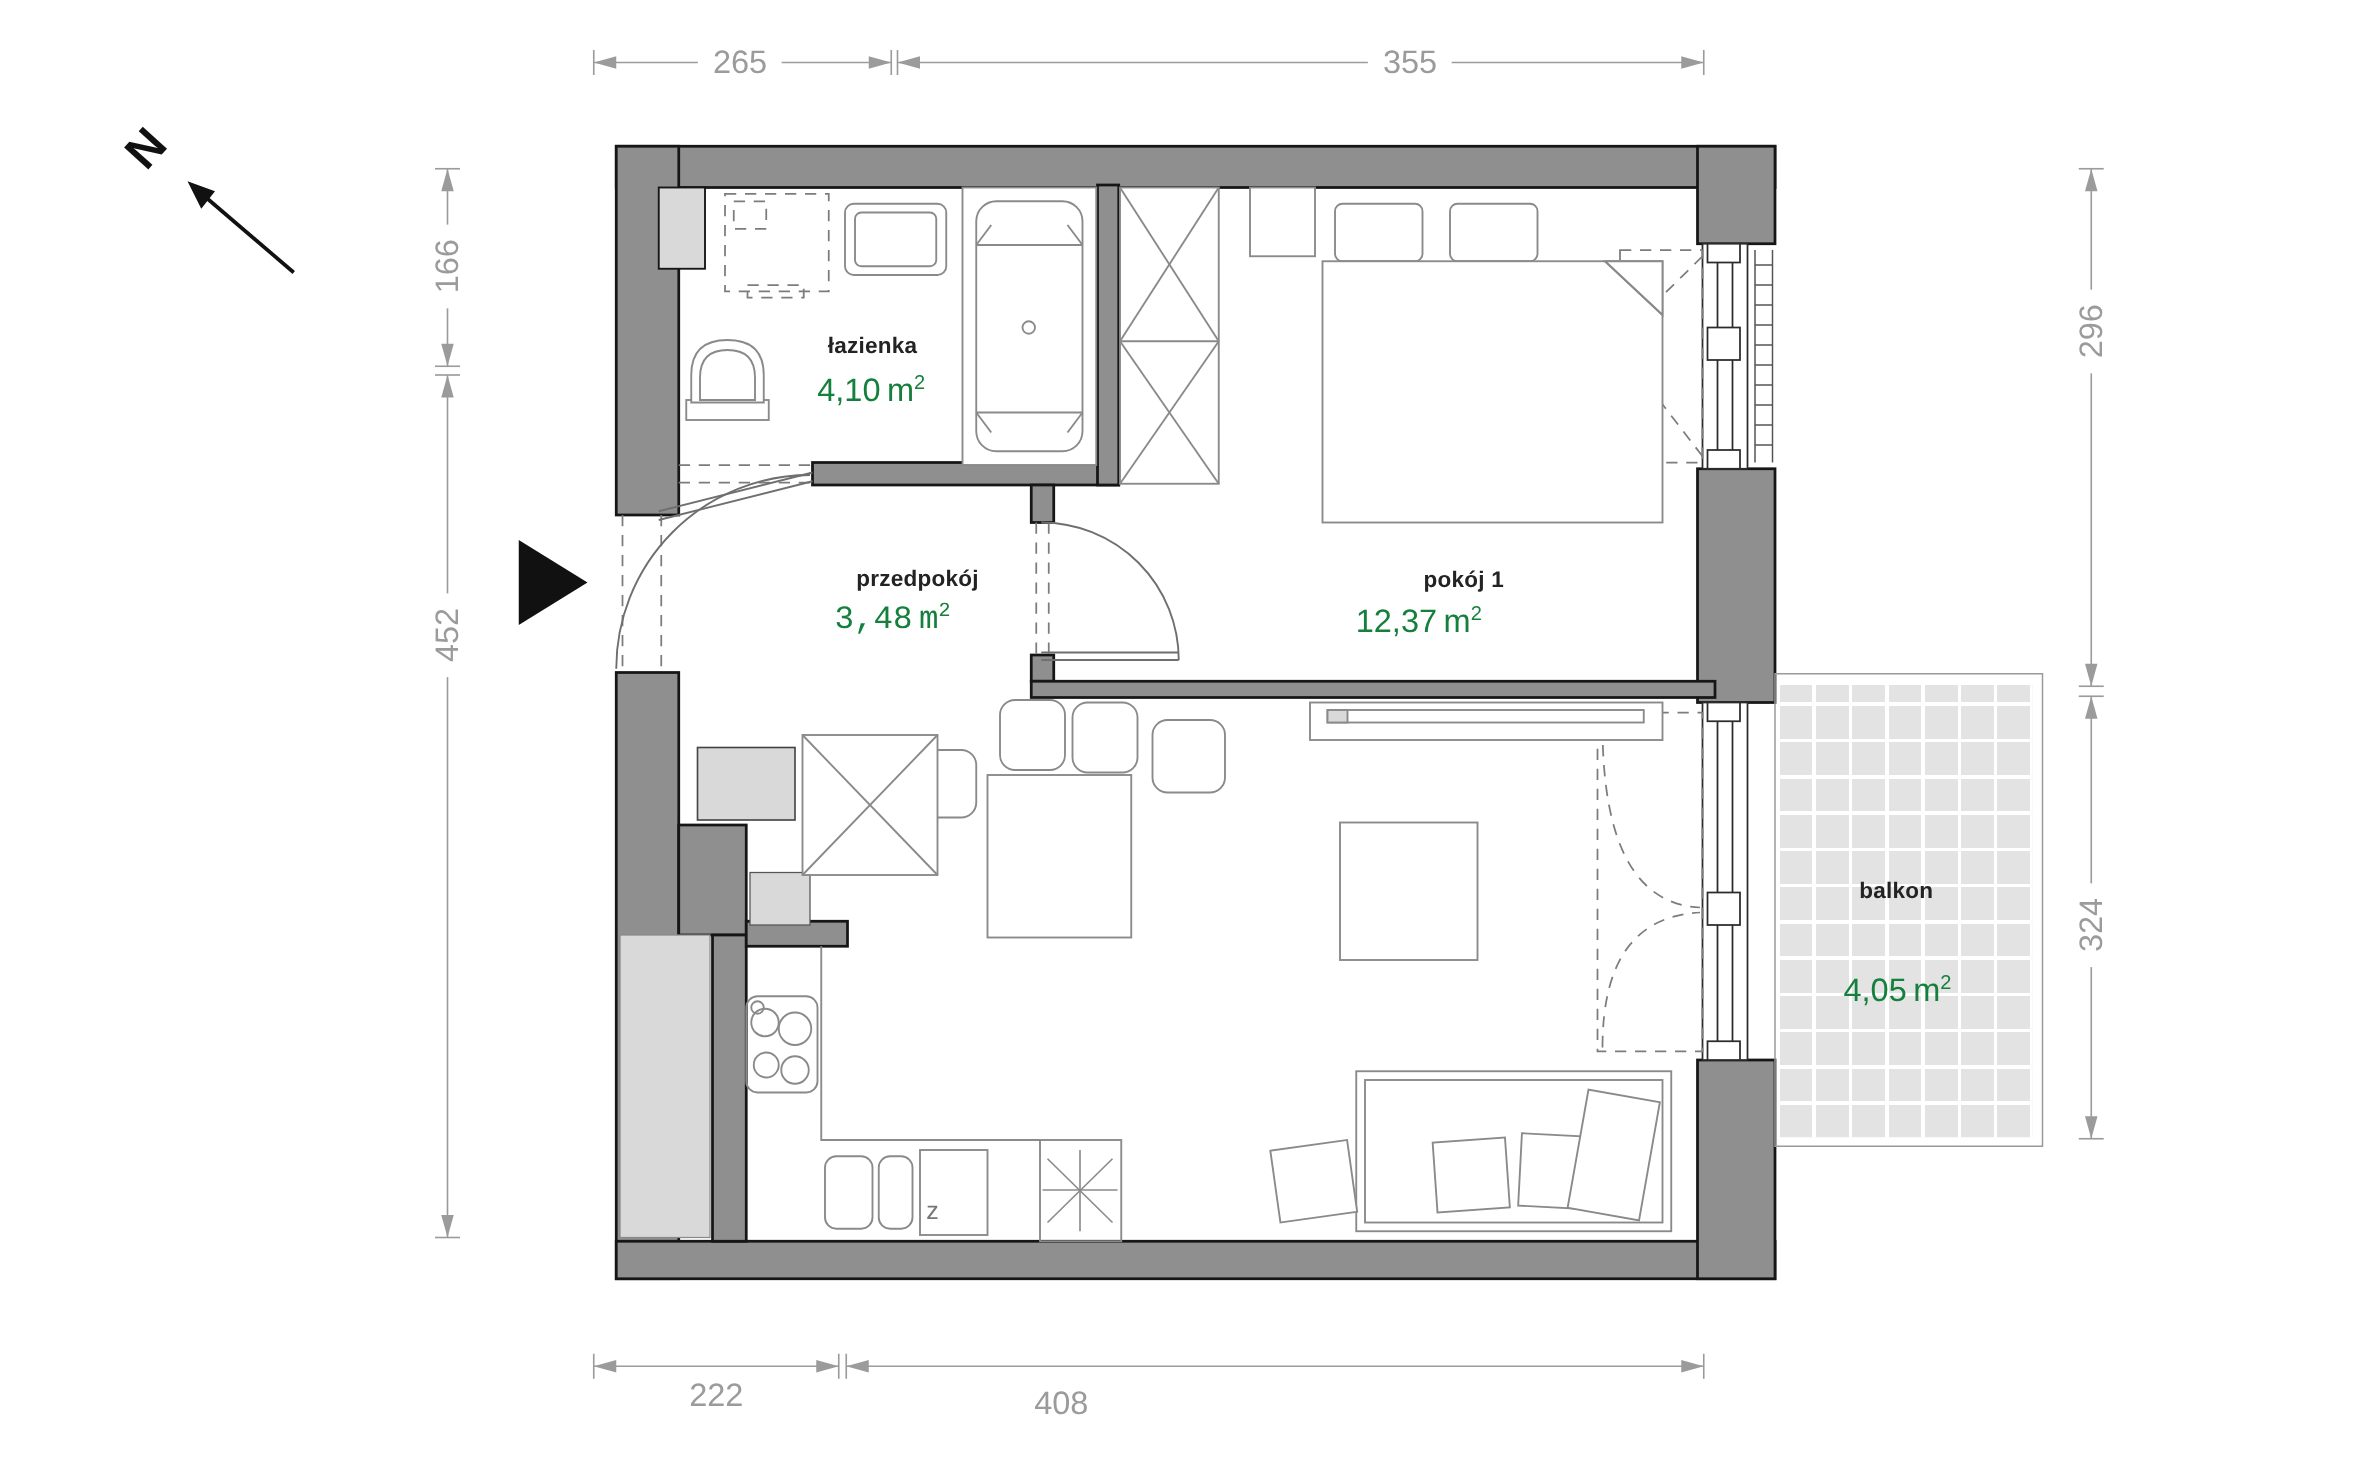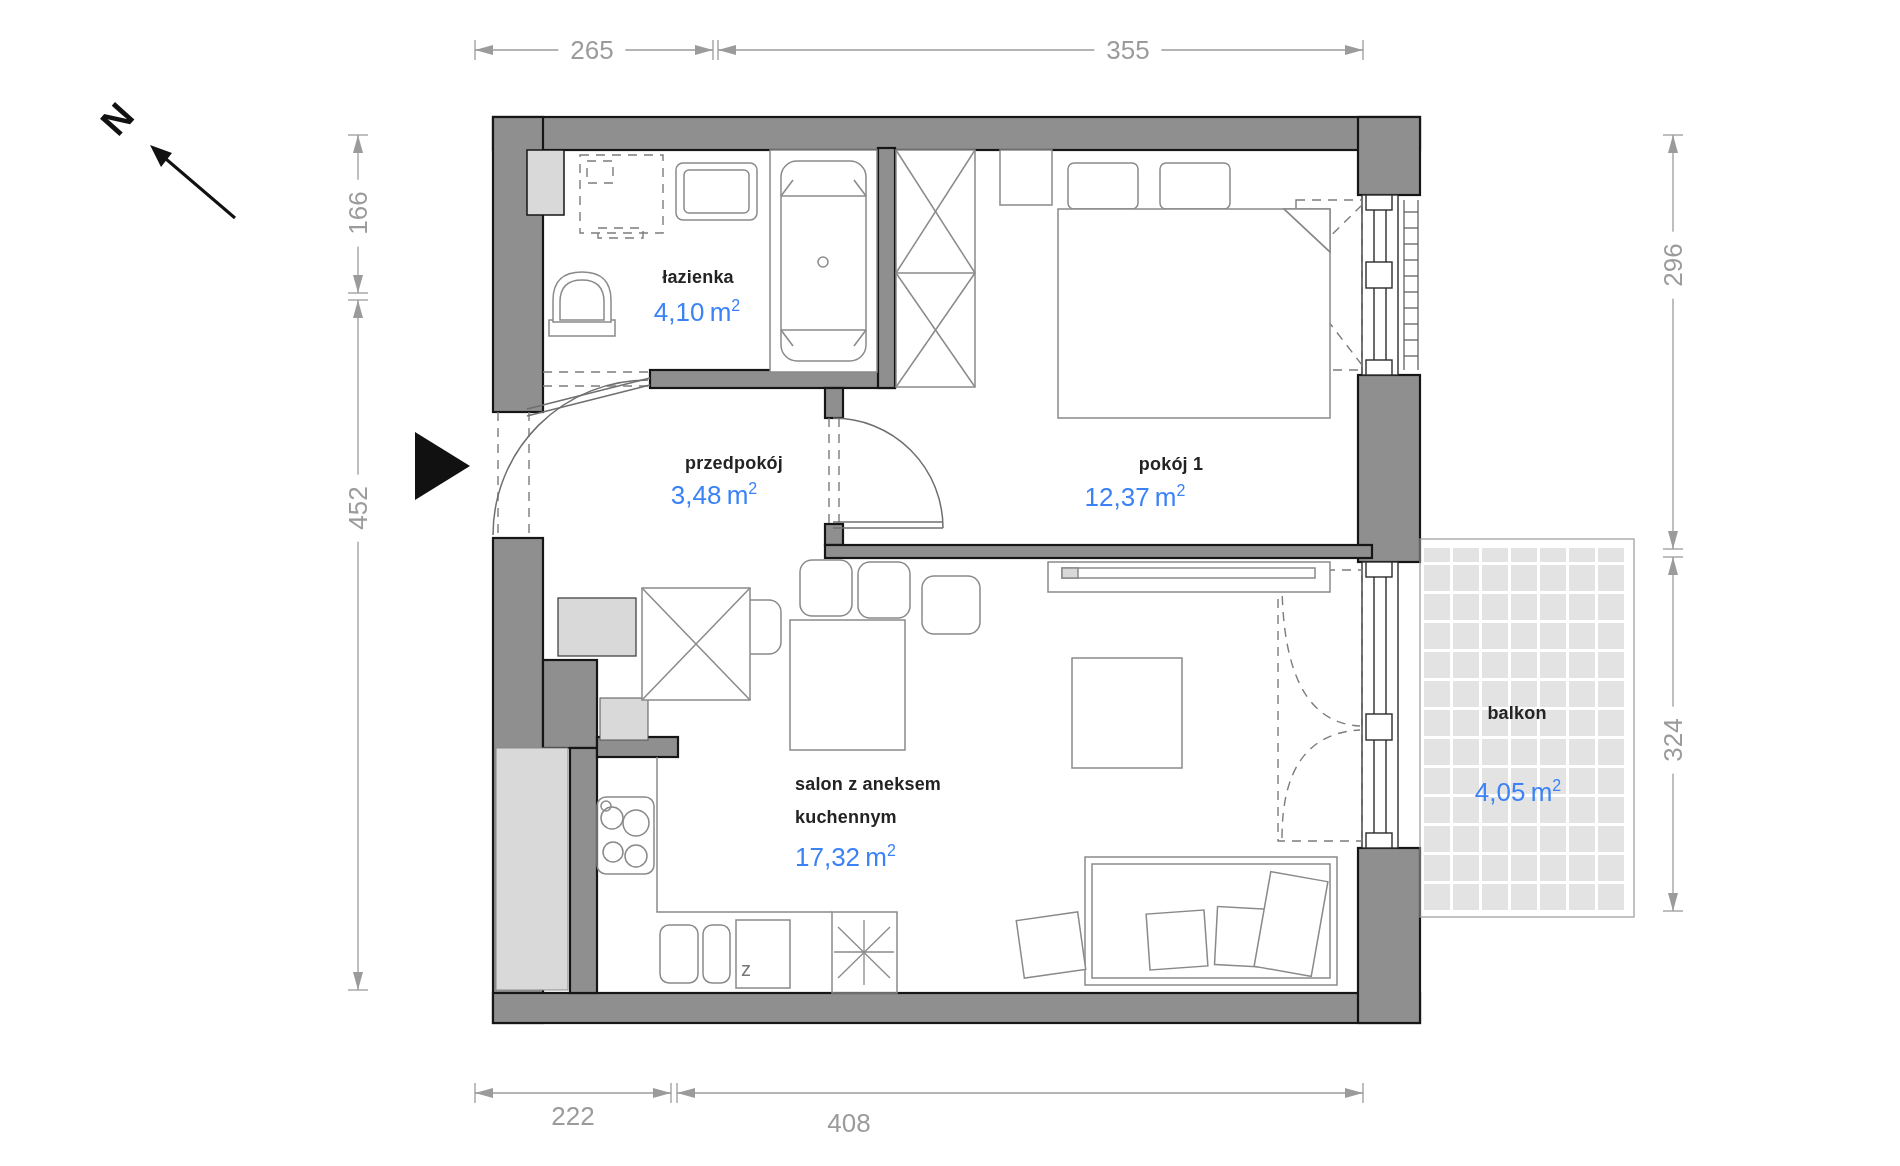--- a/index.html
+++ b/index.html
@@ -3,21 +3,21 @@
 <meta charset="utf-8">
 <style>
   html,body{margin:0;padding:0;background:#ffffff;font-family:"Liberation Sans","DejaVu Sans",sans-serif;}
   .stage{position:relative;width:1900px;height:1166px;background:#fff;overflow:hidden;}
   .stage svg{position:absolute;left:0;top:0;}
   .balcony{position:absolute;left:1424px;top:548px;width:202px;height:362px;background-color:#e3e3e3;
     background-image:repeating-linear-gradient(0deg,transparent 0 26px,#ffffff 26px 29px),
                      repeating-linear-gradient(90deg,transparent 0 26px,#ffffff 26px 29px);}
   .lbl{position:absolute;white-space:nowrap;transform:translate(-50%,-50%);}
   .room-title{font-size:18px;font-weight:600;color:#232323;letter-spacing:.2px;}
-  .room-area{font-size:26px;font-weight:500;color:#3b82f6;}
+  .room-area{font-size:26px;font-weight:500;color:#15803d;}
   .room-area sup{font-size:16px;}
   .dim{font-size:26px;color:#9b9b9b;background:#fff;padding:0 12px;}
   .dim.vert{transform:translate(-50%,-50%) rotate(-90deg);}
   .salon-block{position:absolute;left:795px;top:768px;text-align:left;transform:none;}
   .salon-block div{line-height:33px;}
   .north-n{position:absolute;left:104px;top:98px;font-size:38px;font-weight:700;color:#111;transform:rotate(-48deg);}
   .zlbl{position:absolute;left:741px;top:958px;font-size:20px;color:#777;transform:none;}
 </style>
 </head>
 <body>
@@ -261,28 +261,23 @@
   <span class="lbl dim" style="left:849px;top:1093px;margin-top:30px;">408</span>
   <span class="lbl dim vert" style="left:358px;top:213px;">166</span>
   <span class="lbl dim vert" style="left:358px;top:508px;">452</span>
   <span class="lbl dim vert" style="left:1673px;top:265px;">296</span>
   <span class="lbl dim vert" style="left:1673px;top:740px;">324</span>
 
   <span class="lbl room-title" style="left:698px;top:277px;">łazienka</span>
   <span class="lbl room-area" style="left:697px;top:312px;"><span>4,10</span> <span>m</span><sup>2</sup></span>
 
   <span class="lbl room-title" style="left:734px;top:463px;">przedpokój</span>
-  <span class="lbl room-area" style="left:714px;top:495px;"><span>3,48</span> <span>m</span><sup>2</sup></span>
+  <span class="lbl room-area" style="left:714px;top:495px;font-family:Liberation Mono, monospace;"><span>3,48</span> <span>m</span><sup>2</sup></span>
 
   <span class="lbl room-title" style="left:1171px;top:464px;">pokój 1</span>
   <span class="lbl room-area" style="left:1135px;top:497px;"><span>12,37</span> <span>m</span><sup>2</sup></span>
 
-  <div class="lbl salon-block">
-    <div class="room-title">salon z aneksem</div>
-    <div class="room-title">kuchennym</div>
-    <div class="room-area"><span>17,32</span> <span>m</span><sup>2</sup></div>
-  </div>
 
   <span class="lbl room-title" style="left:1517px;top:713px;">balkon</span>
   <span class="lbl room-area" style="left:1518px;top:746px;margin-top:46px;"><span>4,05</span> <span>m</span><sup>2</sup></span>
 
   <span class="zlbl">z</span>
 </div>
 
 </body></html>

